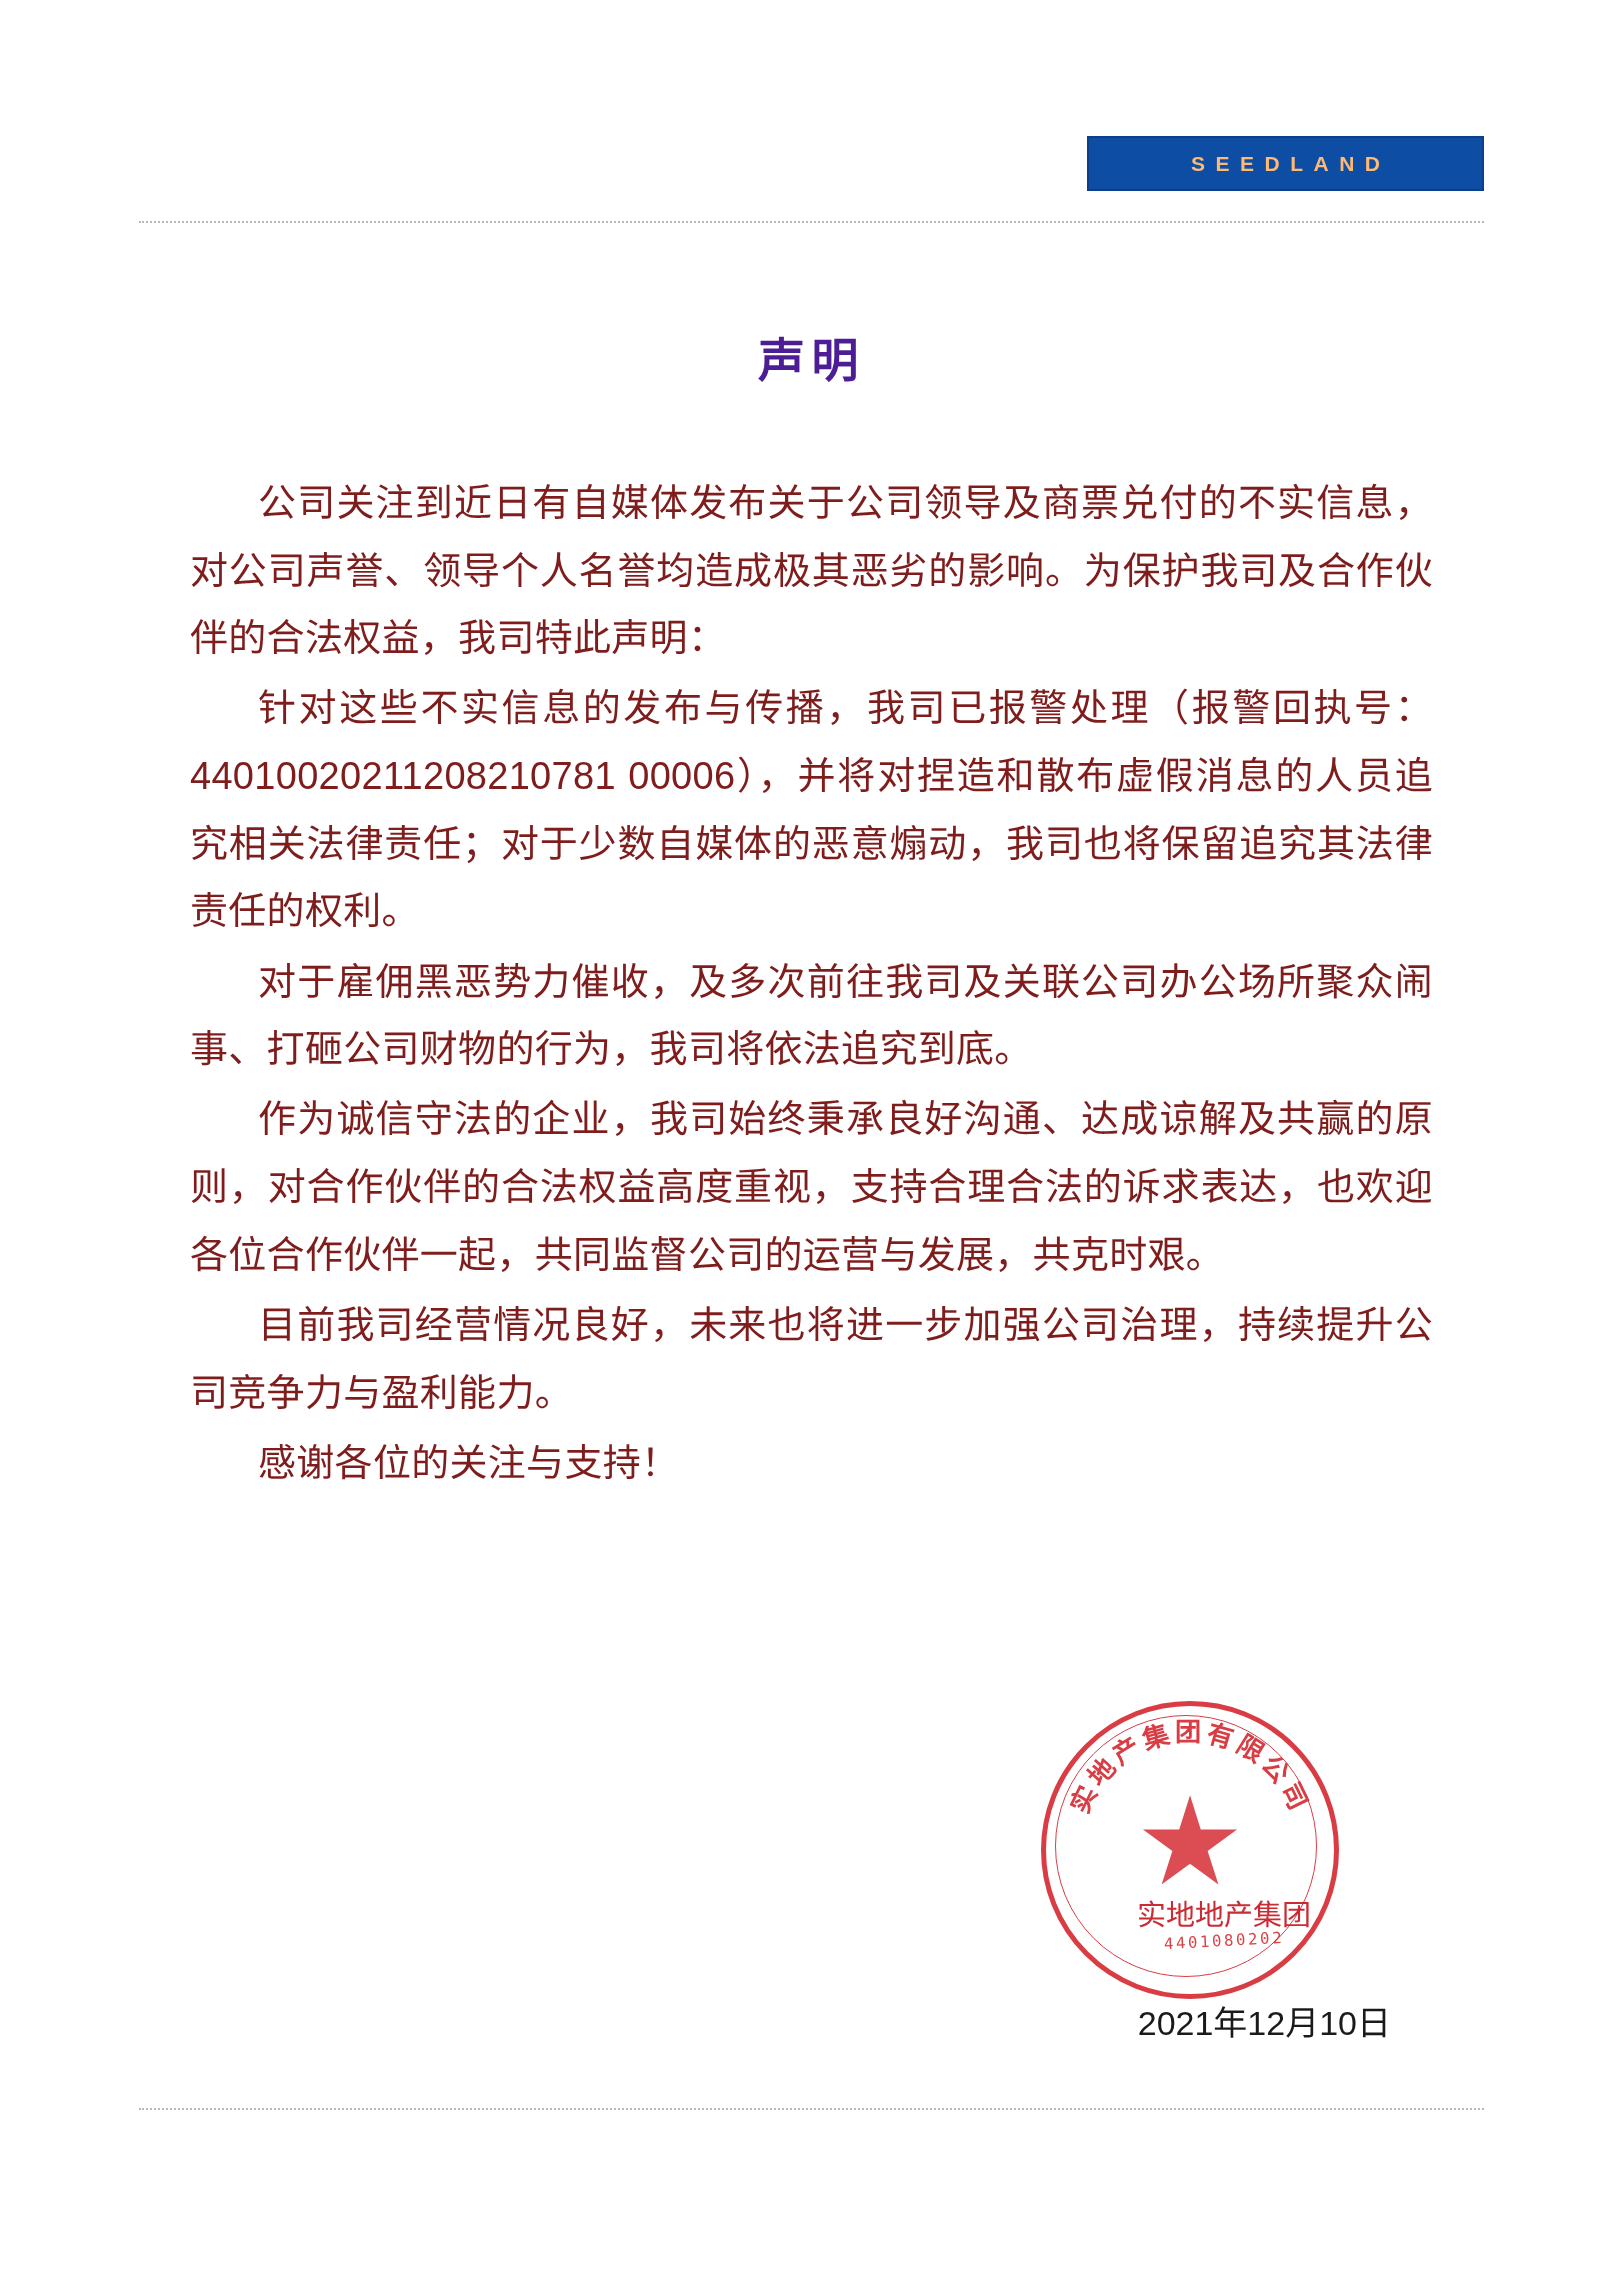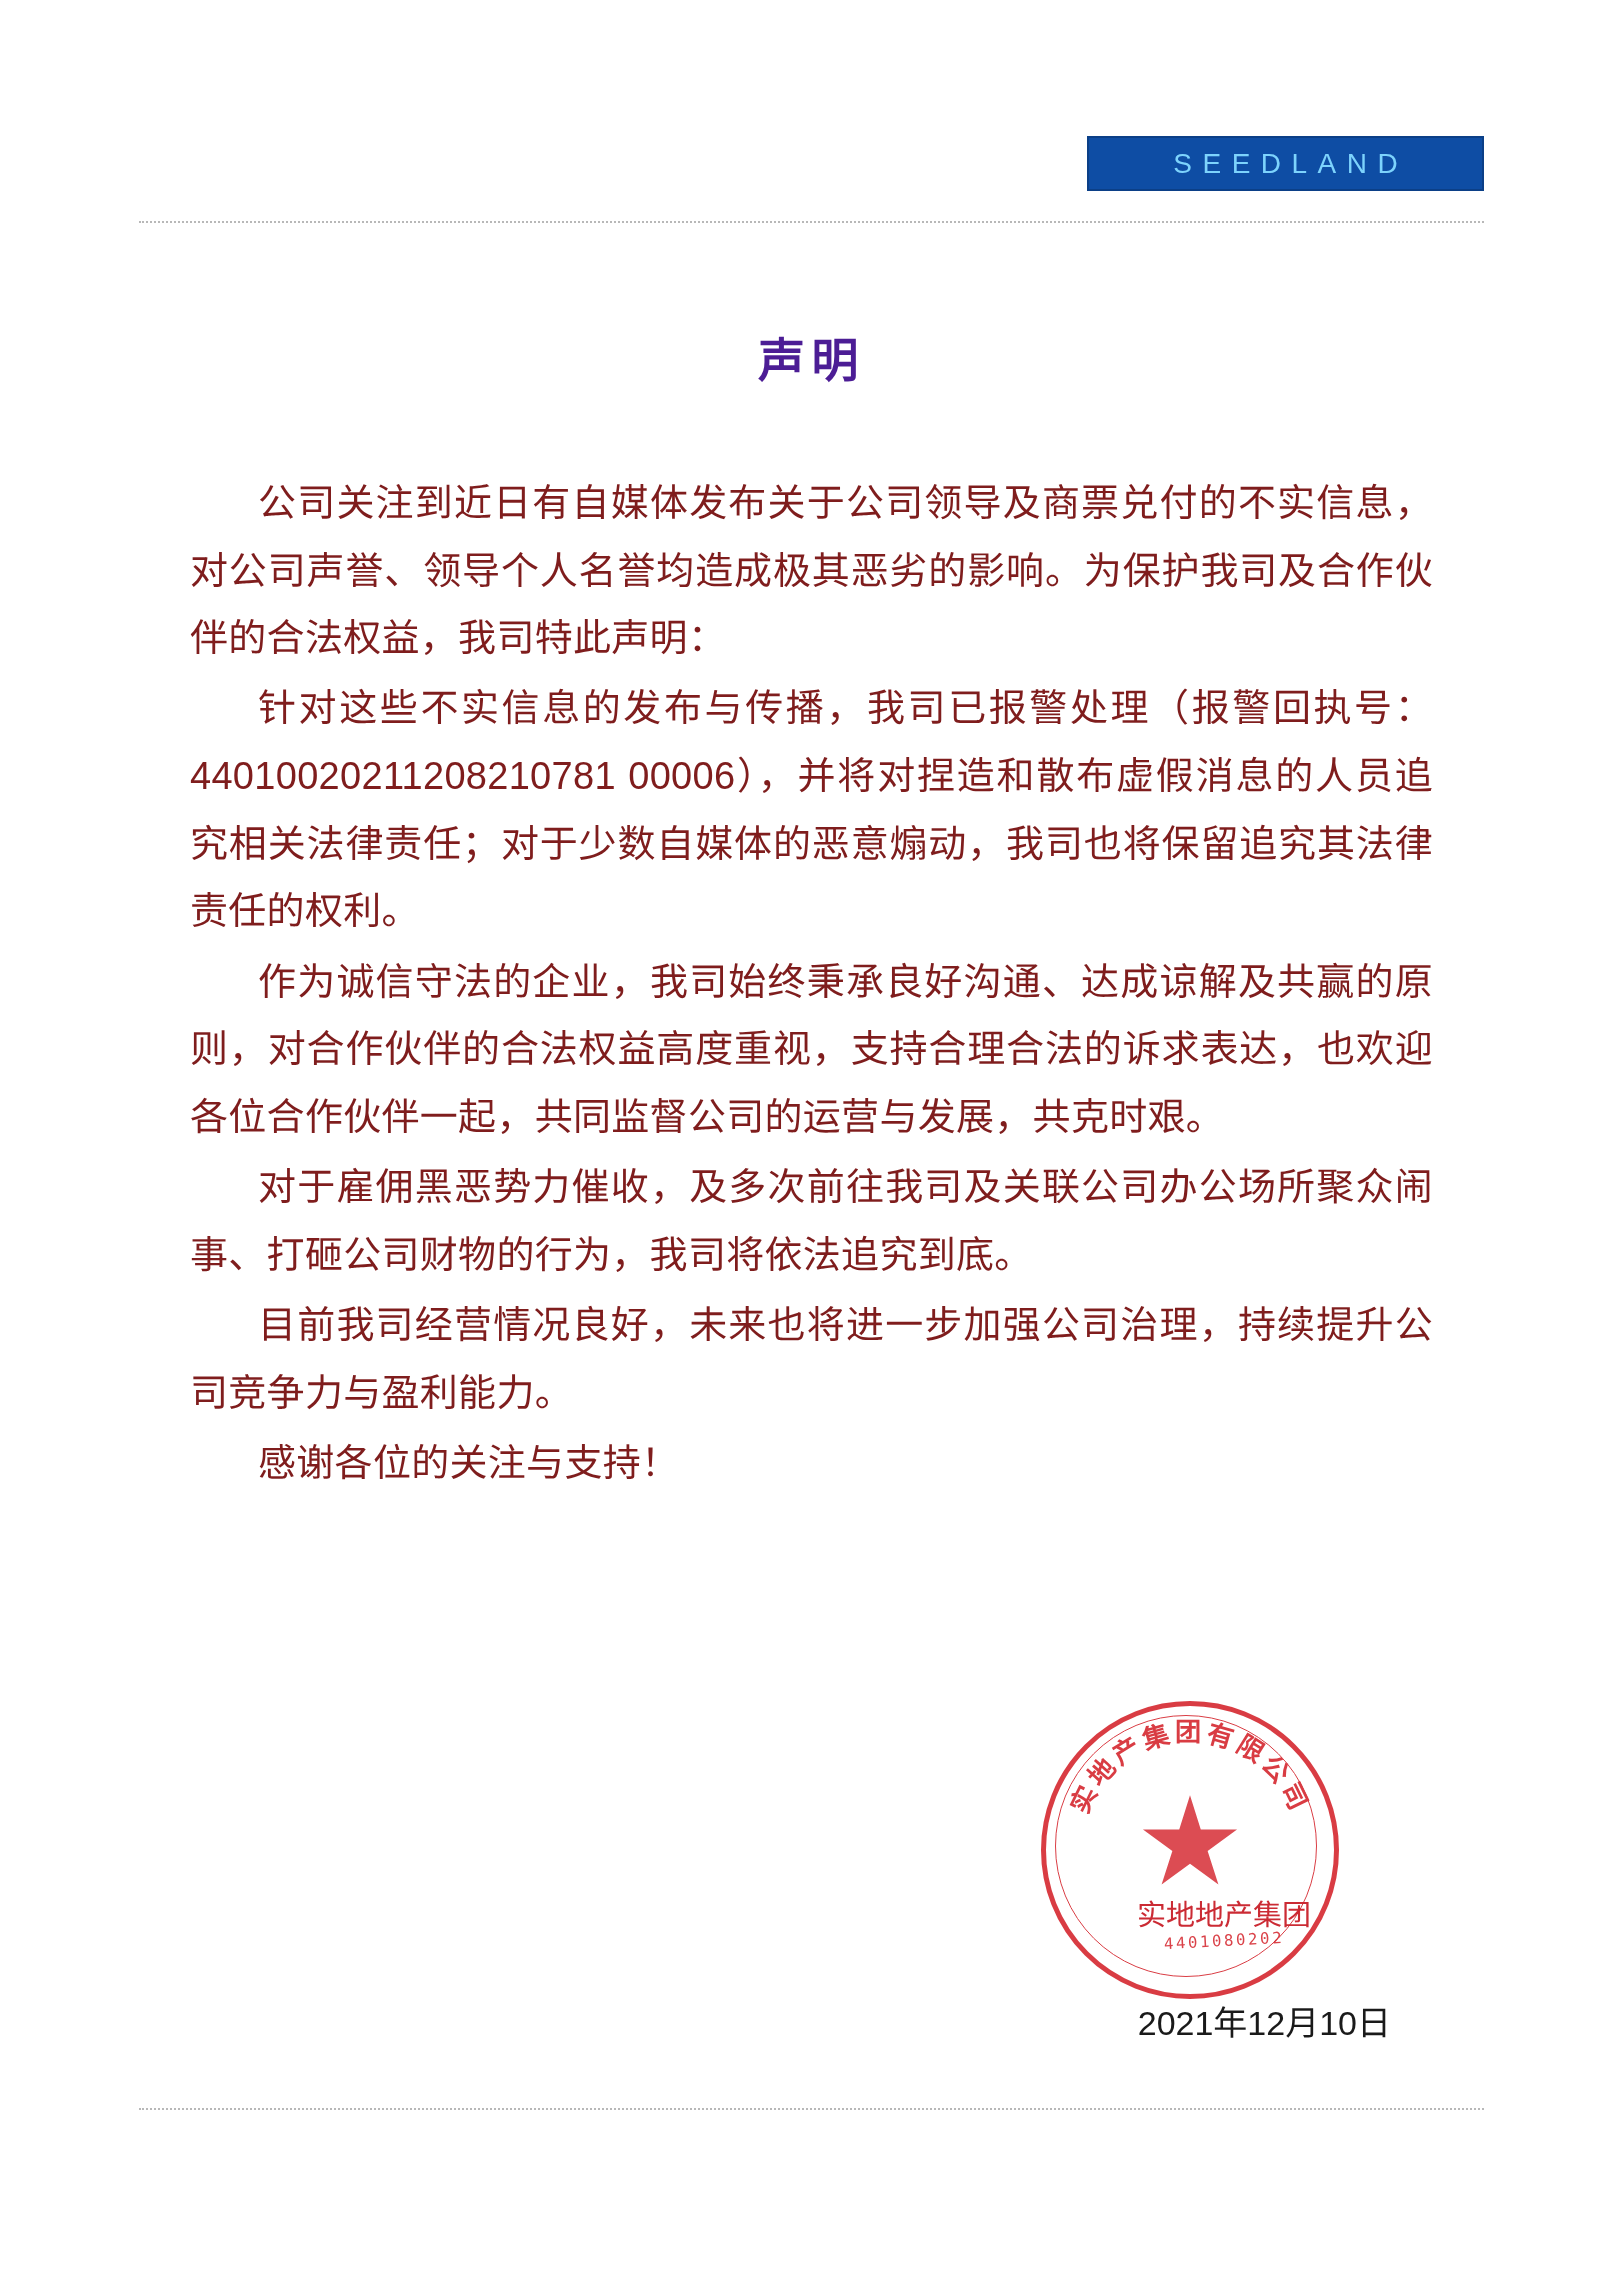--- a/index.html
+++ b/index.html
@@ -36,24 +36,24 @@
     top: 18.3px;
     width: 393px;
     height: 51px;
     background: #0e4da4;
     border: 2px solid #0b3f87;
     display: flex;
     align-items: center;
     justify-content: center;
   }
   .logo-text {
-    color: #7dd3fc;
-    font-size: 28px;
+    color: #fdba74;
+    font-size: 21px;
     letter-spacing: 10.5px;
-    font-weight: 400;
+    font-weight: 700;
     padding-left: 10.5px;
     white-space: nowrap;
   }
 
   .rule {
     position: absolute;
     left: 139px;
     right: 139px;
     border-top: 2px dotted #b8b8b8;
   }
@@ -188,22 +188,22 @@
     </div>
   </div>
 
   <div class="rule rule-top"></div>
 
   <div class="doc-title">声明</div>
 
   <div class="body-text">
     <p class="para">公司关注到近日有自媒体发布关于公司领导及商票兑付的不实信息，对公司声誉、领导个人名誉均造成极其恶劣的影响。为保护我司及合作伙伴的合法权益，我司特此声明：</p>
     <p class="para">针对这些不实信息的发布与传播，我司已报警处理（报警回执号：44010020211208210781 00006），并将对捏造和散布虚假消息的人员追究相关法律责任；对于少数自媒体的恶意煽动，我司也将保留追究其法律责任的权利。</p>
+    <p class="para">对于雇佣黑恶势力催收，及多次前往我司及关联公司办公场所聚众闹事、打砸公司财物的行为，我司将依法追究到底。</p>
     <p class="para">作为诚信守法的企业，我司始终秉承良好沟通、达成谅解及共赢的原则，对合作伙伴的合法权益高度重视，支持合理合法的诉求表达，也欢迎各位合作伙伴一起，共同监督公司的运营与发展，共克时艰。</p>
-    <p class="para">对于雇佣黑恶势力催收，及多次前往我司及关联公司办公场所聚众闹事、打砸公司财物的行为，我司将依法追究到底。</p>
     <p class="para">目前我司经营情况良好，未来也将进一步加强公司治理，持续提升公司竞争力与盈利能力。</p>
     <p class="para">感谢各位的关注与支持！</p>
   </div>
 
   <div class="seal-area">
     <div class="seal">
       <div class="seal-inner"></div>
       <svg class="seal-arc-text" viewBox="0 0 440 440">
         <defs>
           <path id="arcpath" d="M 58,250 A 165,165 0 1 1 382,250"></path>

